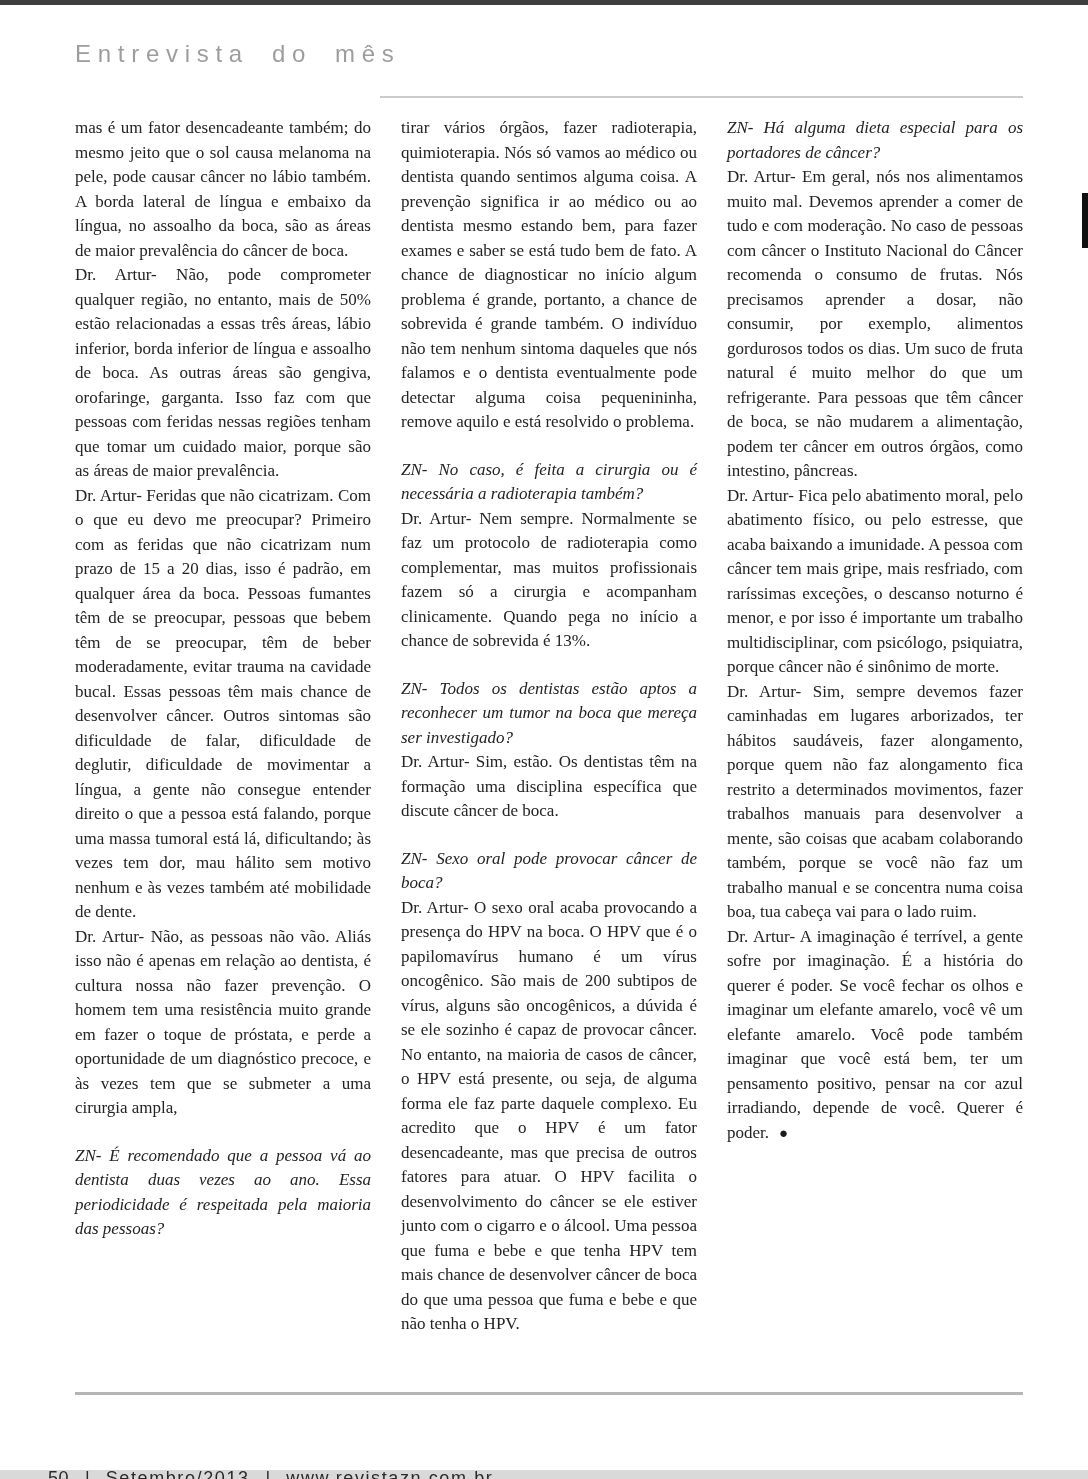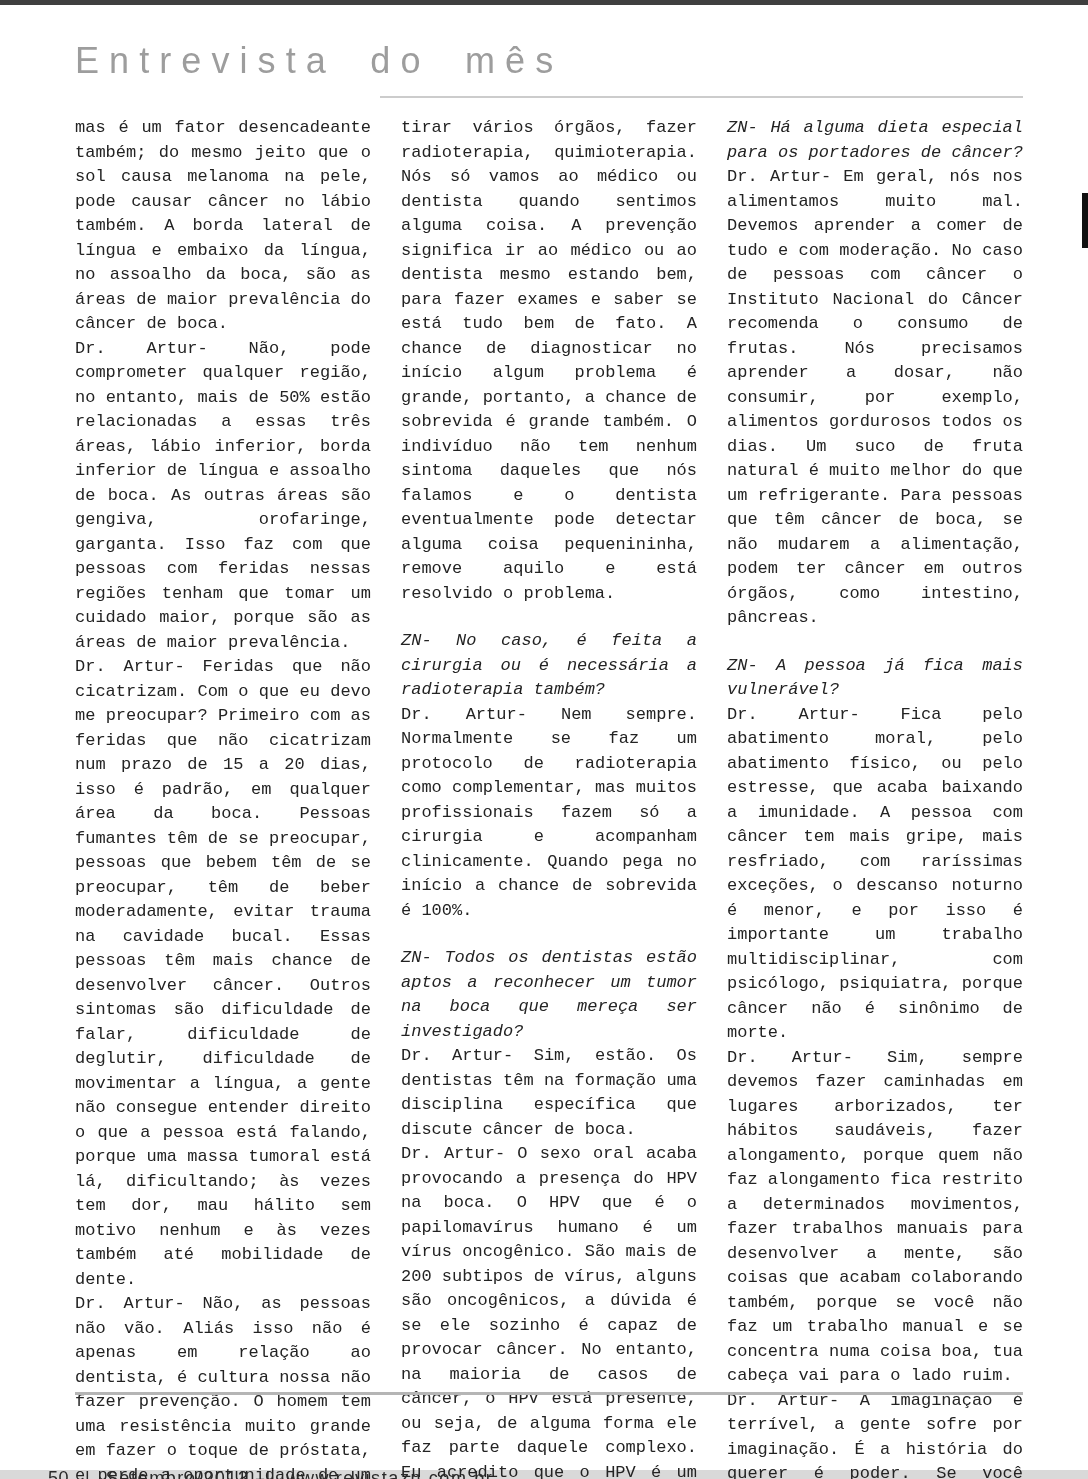--- a/index.html
+++ b/index.html
@@ -28,21 +28,21 @@
     background: #101010;
   }
 
   
   .page-header {
     position: absolute; left: 75px; top: 40px;
   }
   .page-title {
     font-family: "Liberation Sans", sans-serif;
     font-weight: 400;
-    font-size: 36px;
+    font-size: 24px;
     color: #9d9d9d;
     letter-spacing: 0.28em;
     word-spacing: 0.40em;
     white-space: nowrap;
   }
   .header-rule {
     position: absolute; left: 380px; top: 96px;
     width: 643px; height: 2px;
     background: #cccccc;
   }
@@ -55,21 +55,20 @@
     gap: 30px;
   }
   .col { width: 296px; flex: 0 0 296px; }
 
   .block {
     margin: 0;
     font-size: 17px;
     line-height: 24.5px;
     color: #232323;
     text-align: justify;
-    font-family: Liberation Mono, monospace;
   }
   .block.q {
     font-style: italic;
     margin-top: 23px;
   }
   .col .block:first-child { margin-top: 0; }
 
   .end-mark {
     font-style: normal;
     font-size: 15px;
@@ -116,30 +115,30 @@
     <p class="block a">mas é um fator desencadeante também; do mesmo jeito que o sol causa melanoma na pele, pode causar câncer no lábio também. A borda lateral de língua e embaixo da língua, no assoalho da boca, são as áreas de maior prevalência do câncer de boca.</p>
     <p class="block a">Dr. Artur- Não, pode comprometer qualquer região, no entanto, mais de 50% estão relacionadas a essas três áreas, lábio inferior, borda inferior de língua e assoalho de boca. As outras áreas são gengiva, orofaringe, garganta. Isso faz com que pessoas com feridas nessas regiões tenham que tomar um cuidado maior, porque são as áreas de maior prevalência.</p>
     <p class="block a">Dr. Artur- Feridas que não cicatrizam. Com o que eu devo me preocupar? Primeiro com as feridas que não cicatrizam num prazo de 15 a 20 dias, isso é padrão, em qualquer área da boca. Pessoas fumantes têm de se preocupar, pessoas que bebem têm de se preocupar, têm de beber moderadamente, evitar trauma na cavidade bucal. Essas pessoas têm mais chance de desenvolver câncer. Outros sintomas são dificuldade de falar, dificuldade de deglutir, dificuldade de movimentar a língua, a gente não consegue entender direito o que a pessoa está falando, porque uma massa tumoral está lá, dificultando; às vezes tem dor, mau hálito sem motivo nenhum e às vezes também até mobilidade de dente.</p>
     <p class="block a">Dr. Artur- Não, as pessoas não vão. Aliás isso não é apenas em relação ao dentista, é cultura nossa não fazer prevenção. O homem tem uma resistência muito grande em fazer o toque de próstata, e perde a oportunidade de um diagnóstico precoce, e às vezes tem que se submeter a uma cirurgia ampla,</p>
     <p class="block q">ZN- É recomendado que a pessoa vá ao dentista duas vezes ao ano. Essa periodicidade é respeitada pela maioria das pessoas?</p>
   </div>
 
   <div class="col">
     <p class="block a">tirar vários órgãos, fazer radioterapia, quimioterapia. Nós só vamos ao médico ou dentista quando sentimos alguma coisa. A prevenção significa ir ao médico ou ao dentista mesmo estando bem, para fazer exames e saber se está tudo bem de fato. A chance de diagnosticar no início algum problema é grande, portanto, a chance de sobrevida é grande também. O indivíduo não tem nenhum sintoma daqueles que nós falamos e o dentista eventualmente pode detectar alguma coisa pequenininha, remove aquilo e está resolvido o problema.</p>
     <p class="block q">ZN- No caso, é feita a cirurgia ou é necessária a radioterapia também?</p>
-    <p class="block a">Dr. Artur- Nem sempre. Normalmente se faz um protocolo de radioterapia como complementar, mas muitos profissionais fazem só a cirurgia e acompanham clinicamente. Quando pega no início a chance de sobrevida é 100%.</p>
+    <p class="block a">Dr. Artur- Nem sempre. Normalmente se faz um protocolo de radioterapia como complementar, mas muitos profissionais fazem só a cirurgia e acompanham clinicamente. Quando pega no início a chance de sobrevida é 13%.</p>
     <p class="block q">ZN- Todos os dentistas estão aptos a reconhecer um tumor na boca que mereça ser investigado?</p>
     <p class="block a">Dr. Artur- Sim, estão. Os dentistas têm na formação uma disciplina específica que discute câncer de boca.</p>
+    <p class="block q">ZN- Sexo oral pode provocar câncer de boca?</p>
     <p class="block a">Dr. Artur- O sexo oral acaba provocando a presença do HPV na boca. O HPV que é o papilomavírus humano é um vírus oncogênico. São mais de 200 subtipos de vírus, alguns são oncogênicos, a dúvida é se ele sozinho é capaz de provocar câncer. No entanto, na maioria de casos de câncer, o HPV está presente, ou seja, de alguma forma ele faz parte daquele complexo. Eu acredito que o HPV é um fator desencadeante, mas que precisa de outros fatores para atuar. O HPV facilita o desenvolvimento do câncer se ele estiver junto com o cigarro e o álcool. Uma pessoa que fuma e bebe e que tenha HPV tem mais chance de desenvolver câncer de boca do que uma pessoa que fuma e bebe e que não tenha o HPV.</p>
   </div>
 
   <div class="col">
     <p class="block q">ZN- Há alguma dieta especial para os portadores de câncer?</p>
     <p class="block a">Dr. Artur- Em geral, nós nos alimentamos muito mal. Devemos aprender a comer de tudo e com moderação. No caso de pessoas com câncer o Instituto Nacional do Câncer recomenda o consumo de frutas. Nós precisamos aprender a dosar, não consumir, por exemplo, alimentos gordurosos todos os dias. Um suco de fruta natural é muito melhor do que um refrigerante. Para pessoas que têm câncer de boca, se não mudarem a alimentação, podem ter câncer em outros órgãos, como intestino, pâncreas.</p>
-    <p class="block q">ZN- A pessoa já fica mais vulnerável?</p>
     <p class="block a">Dr. Artur- Fica pelo abatimento moral, pelo abatimento físico, ou pelo estresse, que acaba baixando a imunidade. A pessoa com câncer tem mais gripe, mais resfriado, com raríssimas exceções, o descanso noturno é menor, e por isso é importante um trabalho multidisciplinar, com psicólogo, psiquiatra, porque câncer não é sinônimo de morte.</p>
     <p class="block a">Dr. Artur- Sim, sempre devemos fazer caminhadas em lugares arborizados, ter hábitos saudáveis, fazer alongamento, porque quem não faz alongamento fica restrito a determinados movimentos, fazer trabalhos manuais para desenvolver a mente, são coisas que acabam colaborando também, porque se você não faz um trabalho manual e se concentra numa coisa boa, tua cabeça vai para o lado ruim.</p>
     <p class="block a"><span>Dr. Artur- A imaginação é terrível, a gente sofre por imaginação. É a história do querer é poder. Se você fechar os olhos e imaginar um elefante amarelo, você vê um elefante amarelo. Você pode também imaginar que você está bem, ter um pensamento positivo, pensar na cor azul irradiando, depende de você. Querer é poder.</span><span class="end-mark">●</span></p>
   </div>
 
 </div>
 
 <div class="footer-rule"></div>
 <div class="page-footer">
   <span class="footer-num">50</span>

